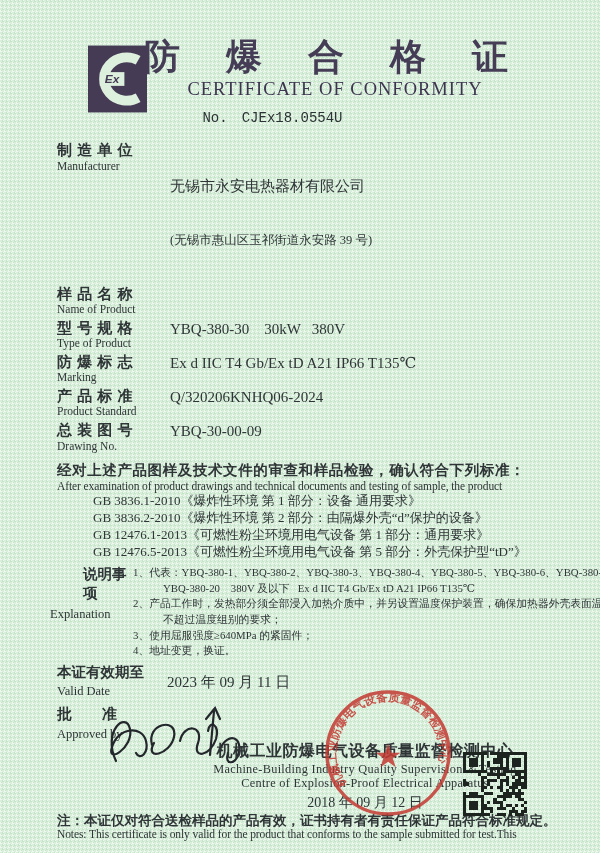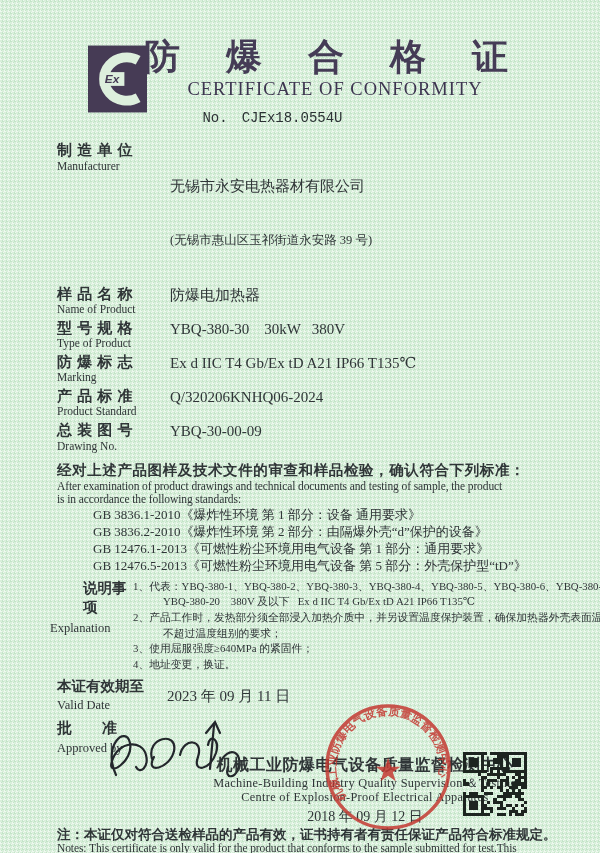--- a/index.html
+++ b/index.html
@@ -103,21 +103,20 @@
       <div class="f-val">
         <div>无锡市永安电热器材有限公司</div>
         <div class="sub">(无锡市惠山区玉祁街道永安路 39 号)</div>
       </div>
     </div>
     <div class="field-row">
       <div class="f-label">
         <div class="f-cn">样 品 名 称</div>
         <div class="f-en">Name of Product</div>
       </div>
-      <div class="f-val">防爆电加热器</div>
     </div>
     <div class="field-row">
       <div class="f-label">
         <div class="f-cn">型 号 规 格</div>
         <div class="f-en">Type of Product</div>
       </div>
       <div class="f-val">YBQ-380-30    30kW   380V</div>
     </div>
     <div class="field-row">
       <div class="f-label">
@@ -138,21 +137,20 @@
         <div class="f-cn">总 装 图 号</div>
         <div class="f-en">Drawing No.</div>
       </div>
       <div class="f-val">YBQ-30-00-09</div>
     </div>
   </div>
 
   <div class="standards">
     <div class="std-cn">经对上述产品图样及技术文件的审查和样品检验，确认符合下列标准：</div>
     <div class="std-en">After examination of product drawings and technical documents and testing of sample, the product</div>
-    <div class="std-en">is in accordance the following standards:</div>
     <div class="std-item">GB 3836.1-2010《爆炸性环境 第 1 部分：设备 通用要求》</div>
     <div class="std-item">GB 3836.2-2010《爆炸性环境 第 2 部分：由隔爆外壳“d”保护的设备》</div>
     <div class="std-item">GB 12476.1-2013《可燃性粉尘环境用电气设备 第 1 部分：通用要求》</div>
     <div class="std-item">GB 12476.5-2013《可燃性粉尘环境用电气设备 第 5 部分：外壳保护型“tD”》</div>
   </div>
 
   <div class="explanation">
     <div class="exp-label">
       <div class="exp-cn">说明事项</div>
       <div class="exp-en">Explanation</div>

